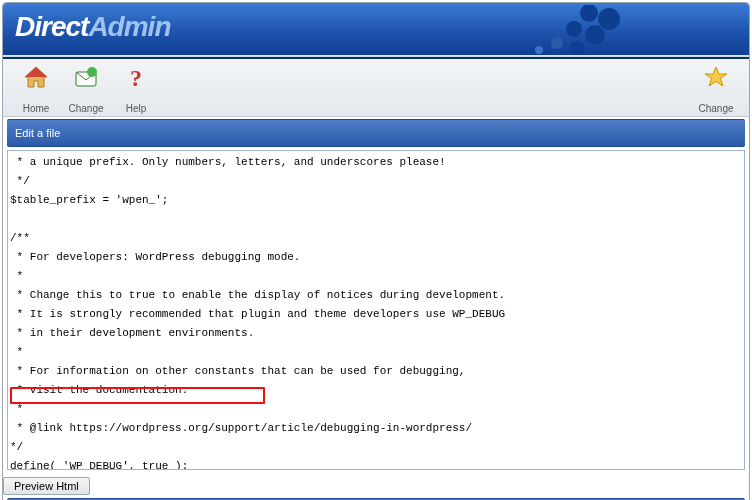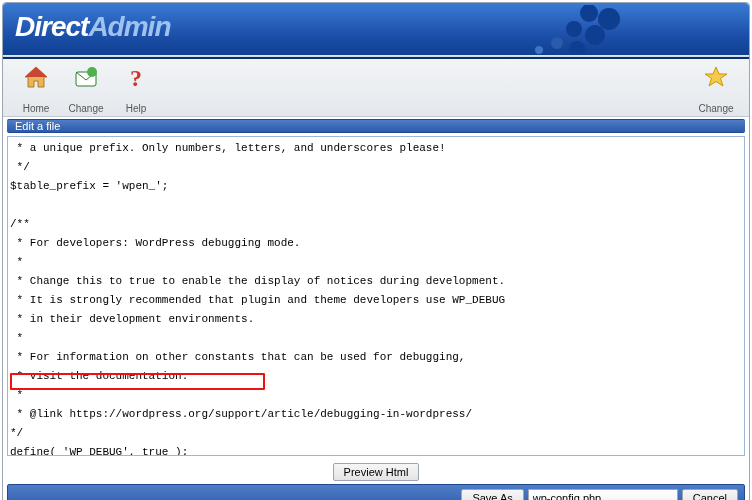--- a/index.html
+++ b/index.html
@@ -9,25 +9,25 @@
   .logo-text{font-family:Arial,sans-serif;font-style:italic;font-weight:bold;font-size:28px;color:#fff;position:absolute;left:12px;top:8px;letter-spacing:-1px}
   .logo-text .faded{color:#9fc3f0}
   .dots{position:absolute;right:110px;top:2px}
   .dots svg{display:block}
   .hdr-stripe{position:absolute;bottom:0;left:0;right:0;height:2px;background:linear-gradient(#e6e6e6,#cfd6df)}
   .toolbar{background:linear-gradient(#f2f4f6,#e4e8ed);border-bottom:1px solid #bfc9d4;padding:4px 8px 2px 8px;display:flex;align-items:flex-start}
   .tb-item{display:flex;flex-direction:column;align-items:center;width:50px;font-size:10px;color:#555;cursor:pointer}
   .tb-item .ic{width:30px;height:28px;display:flex;align-items:center;justify-content:center}
   .tb-item span.lbl{margin-top:12px}
   .tb-spacer{flex:1}
-  .section-bar{background:linear-gradient(#4f7dc7,#2a5aaa);color:#fff;font-size:11px;padding:0 8px;border:1px solid #1f4a90;border-left:none;border-right:none;border-radius:2px;margin:2px 4px 0 4px}
+  .section-bar{background:linear-gradient(#4f7dc7,#2a5aaa);color:#fff;font-size:11px;padding:7px 8px;border:1px solid #1f4a90;border-left:none;border-right:none;border-radius:2px;margin:2px 4px 0 4px}
   .edit-wrap{margin:3px 4px;position:relative}
   .editor{width:100%;height:320px;box-sizing:border-box;border:1px solid #9db6d8;font-family:"Courier New",monospace;font-size:11px;padding:2px;line-height:19px;resize:none;white-space:pre;overflow:auto;color:#000}
   .highlight-box{position:absolute;border:2px solid #e11;border-radius:1px;pointer-events:none}
-  .preview-row{display:flex;justify-content:center;margin:3px 0}
+  .preview-row{display:flex;margin:3px 0}
   .btn{background:linear-gradient(#f6f6f6,#e4e4e4);border:1px solid #9aa6b2;font-size:11px;padding:2px 10px;border-radius:2px;cursor:pointer;font-family:inherit}
   .bottom-bar{background:linear-gradient(#4f7dc7,#2a5aaa);padding:4px 6px;display:flex;justify-content:flex-end;align-items:center;gap:4px;border-radius:2px;margin:2px 4px 4px 4px;border:1px solid #1f4a90}
   .bottom-bar input[type=text]{font-size:11px;padding:2px 4px;width:140px;border:1px solid #9aa6b2;background:linear-gradient(#fff,#f1f1f1)}
 </style>
 </head>
 <body>
 
 <div class="outer">
   <div class="header">
     <div class="logo-text">

